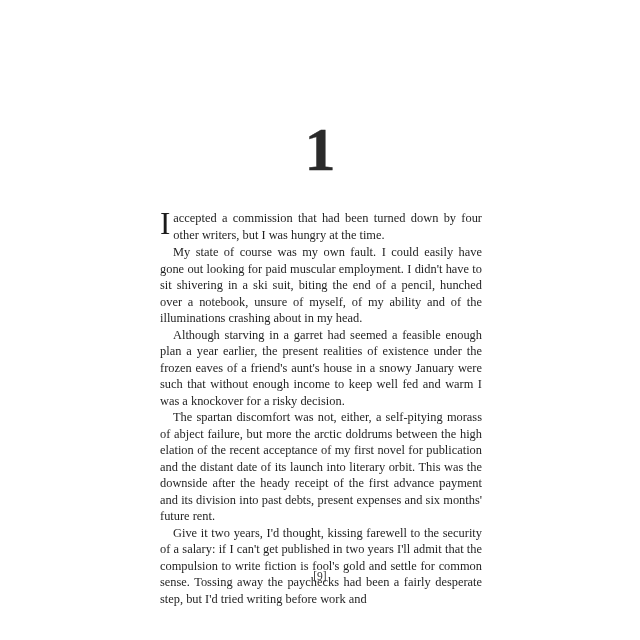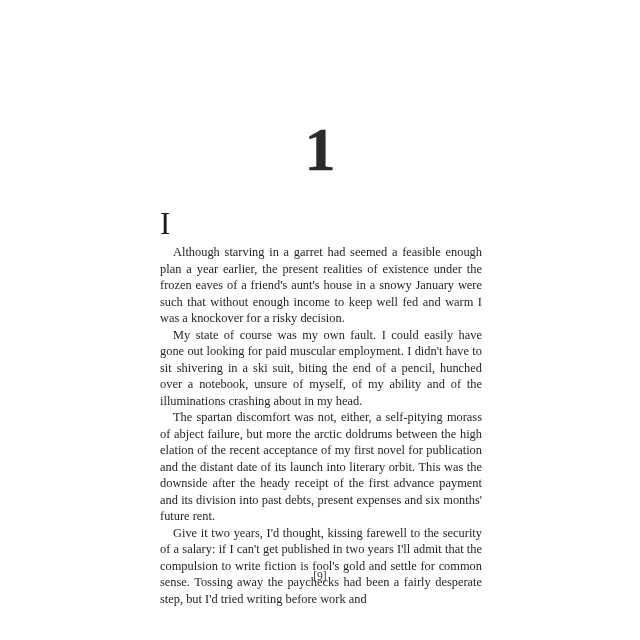--- a/index.html
+++ b/index.html
@@ -77,24 +77,24 @@
 </style>
 </head>
 <body>
 
 <div class="page">
 
   <div class="chapter-number">1</div>
 
   <div class="text-block">
 
-    <p class="opening"><span class="dropcap">I</span></p>
+    <p class="opening"><span class="dropcap">I</span><span> accepted a commission that had been turned down by four other writers, but I was hungry at the time.</span></p>
 
+    <p class="indent">My state of course was my own fault. I could easily have gone out looking for paid muscular employment. I didn't have to sit shivering in a ski suit, biting the end of a pencil, hunched over a notebook, unsure of myself, of my ability and of the illuminations crashing about in my head.</p>
     <p class="indent">Although starving in a garret had seemed a feasible enough plan a year earlier, the present realities of existence under the frozen eaves of a friend's aunt's house in a snowy January were such that without enough income to keep well fed and warm I was a knockover for a risky decision.</p>
-    <p class="indent">My state of course was my own fault. I could easily have gone out looking for paid muscular employment. I didn't have to sit shivering in a ski suit, biting the end of a pencil, hunched over a notebook, unsure of myself, of my ability and of the illuminations crashing about in my head.</p>
     <p class="indent">The spartan discomfort was not, either, a self-pitying morass of abject failure, but more the arctic doldrums between the high elation of the recent acceptance of my first novel for publication and the distant date of its launch into literary orbit. This was the downside after the heady receipt of the first advance payment and its division into past debts, present expenses and six months' future rent.</p>
     <p class="indent">Give it two years, I'd thought, kissing farewell to the security of a salary: if I can't get published in two years I'll admit that the compulsion to write fiction is fool's gold and settle for common sense. Tossing away the paychecks had been a fairly desperate step, but I'd tried writing before work and</p>
 
   </div>
 
   <div class="folio">[9]</div>
 
 </div>
 
 </body></html>

